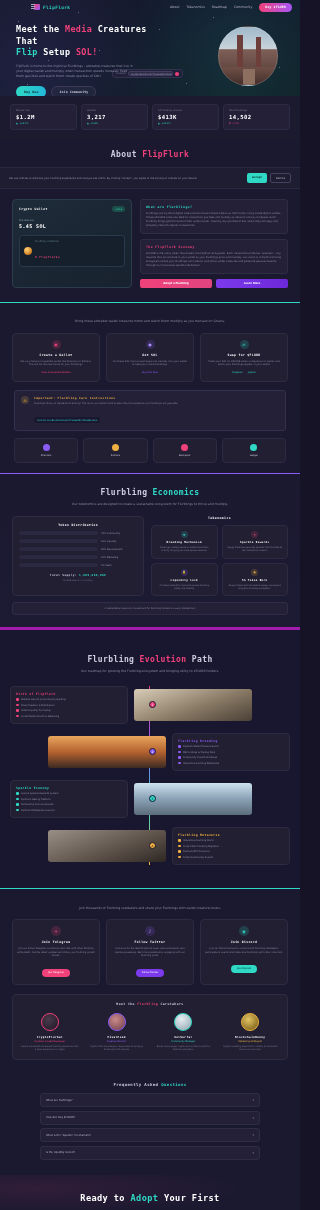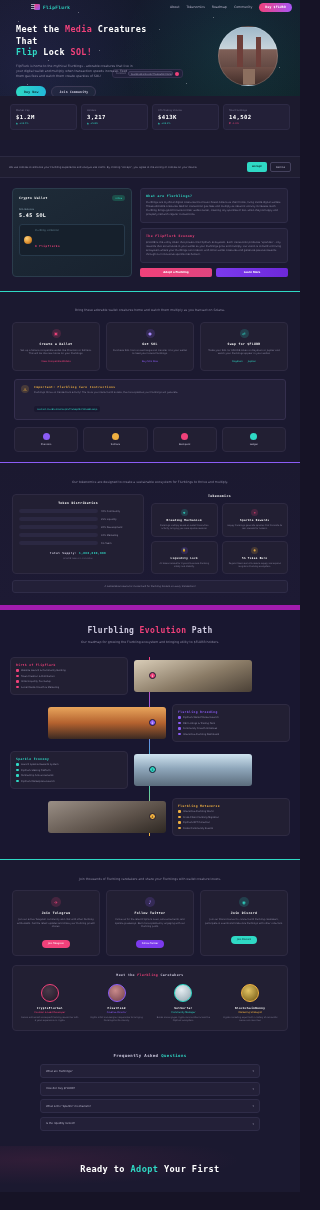--- a/index.html
+++ b/index.html
@@ -193,21 +193,21 @@
   .tokenomics { flex: 1; }
   .tok-h { text-align: center; font-size: 3.2px; color: #fff; margin-bottom: 5px; }
   .tok-grid { display: grid; grid-template-columns: 1fr 1fr; gap: 4px; }
   .tok { padding: 5px 4px; text-align: center; }
   .tok-ico { width: 7px; height: 7px; border-radius: 50%; margin: 0 auto 3px; display:flex; align-items:center; justify-content:center; font-size:3.2px; }
   .tok-t { font-size: 2.6px; color: #fff; }
   .tok-p { font-size: 2.1px; line-height: 3.2px; color: #86839c; margin-top: 2px; }
   .econ-note { margin: 6px 12px 0; text-align: center; font-size: 2.3px; color: #8a87a0; background:#232038; border:1px solid #2f2c48; border-radius:3px; padding:4px; }
 
   
-  .road { background: #191730; border-top: 5px solid #a21caf; padding: 15px 0 14px; position: relative; }
+  .road { background: #191730; border-top: 3px solid #a21caf; padding: 24px 0 14px; position: relative; }
   .timeline { position: relative; margin-top: 12px; padding: 0 10px; }
   .spine { position: absolute; left: 149px; top: 0; bottom: 0; width: 1px; background: linear-gradient(#f0417a,#8b5cf6,#2fd9c5,#f0b041); }
   .phase { position: relative; display: flex; align-items: center; gap: 6px; margin-bottom: 9px; }
   .phase.rev { flex-direction: row-reverse; }
   .pbox { width: 118px; padding: 5px; }
   .pbox-h { font-size: 3px; }
   .pli { display: flex; gap: 2.5px; align-items: center; font-size: 2.3px; color: #8f8ca5; margin-top: 2.5px; }
   .pdot { width: 2.5px; height: 2.5px; border-radius: 1px; flex: none; }
   .pimg { width: 118px; height: 32px; border-radius: 3px; overflow: hidden; }
   .node {
@@ -286,21 +286,21 @@
         <a class="nav-link">Roadmap</a>
         <a class="nav-link">Community</a>
         <div class="btn btn-pink pixel">Buy $FLURB</div>
       </div>
     </nav>
 
     <div class="hero-inner">
       <div class="hero-left">
         <h1 class="h1 pixel">
           <span>Meet the </span><span class="acc-pink">Media</span><span> Creatures That</span><br>
-          <span class="acc-cyan">Flip</span><span> Lock </span><span class="acc-pink">SOL!</span>
+          <span class="acc-cyan">Flip</span><span> Setup </span><span class="acc-pink">SOL!</span>
         </h1>
         <p class="hero-p">FlipFlurk is home to the mythical Flurblings - adorable creatures that live in your digital wallet and multiply when transaction speeds increase. Feed them gas fees and watch them create sparkles of SOL!</p>
         <div class="hero-btns">
           <div class="btn btn-cyan pixel">Buy Now</div>
           <div class="btn btn-ghost pixel">Join Community</div>
         </div>
 
       </div>
       <div class="hero-right">
         <div class="orb">
@@ -350,20 +350,23 @@
       <div class="stat-label">Total Flurblings</div>
       <div class="stat-value pixel">14,502</div>
       <div class="stat-delta acc-pink">
           <span>▼</span>
           <span>-1.2%</span>
         </div>
     </div>
   </section>
 
   <section class="about">
+    <h2 class="sec-title pixel">
+      <span>About </span><span class="acc-pink">FlipFlurk</span>
+    </h2>
 
     <div class="cookie" style="margin-top:7px">
       <span>We use cookies to enhance your Flurbling experience and analyze site traffic. By clicking "Accept", you agree to the storing of cookies on your device.</span>
       <span class="cookie-actions">
         <span class="ck-btn ck-accept">Accept</span>
         <span class="ck-btn ck-decline">Decline</span>
       </span>
     </div>
 
     <div class="about-grid">
@@ -458,20 +461,23 @@
         <div class="wcell-t">Backpack</div>
       </div>
       <div class="wcell card">
         <div class="wcell-ico" style="background:#2fd9c5"></div>
         <div class="wcell-t">Ledger</div>
       </div>
     </div>
   </section>
 
   <section class="econ">
+    <h2 class="sec-title pixel">
+      <span>Flurbling </span><span class="acc-cyan">Economics</span>
+    </h2>
     <p class="sec-sub">Our tokenomics are designed to create a sustainable ecosystem for Flurblings to thrive and multiply.</p>
 
     <div class="econ-grid">
       <div class="dist card">
         <div class="dist-h pixel">Token Distribution</div>
 
         <div class="bar-row">
           <span class="bar-track"><span class="bar-fill" style="width:40%;background:#f0417a"></span></span>
           <span class="bar-lbl">40% Community</span>
         </div>

